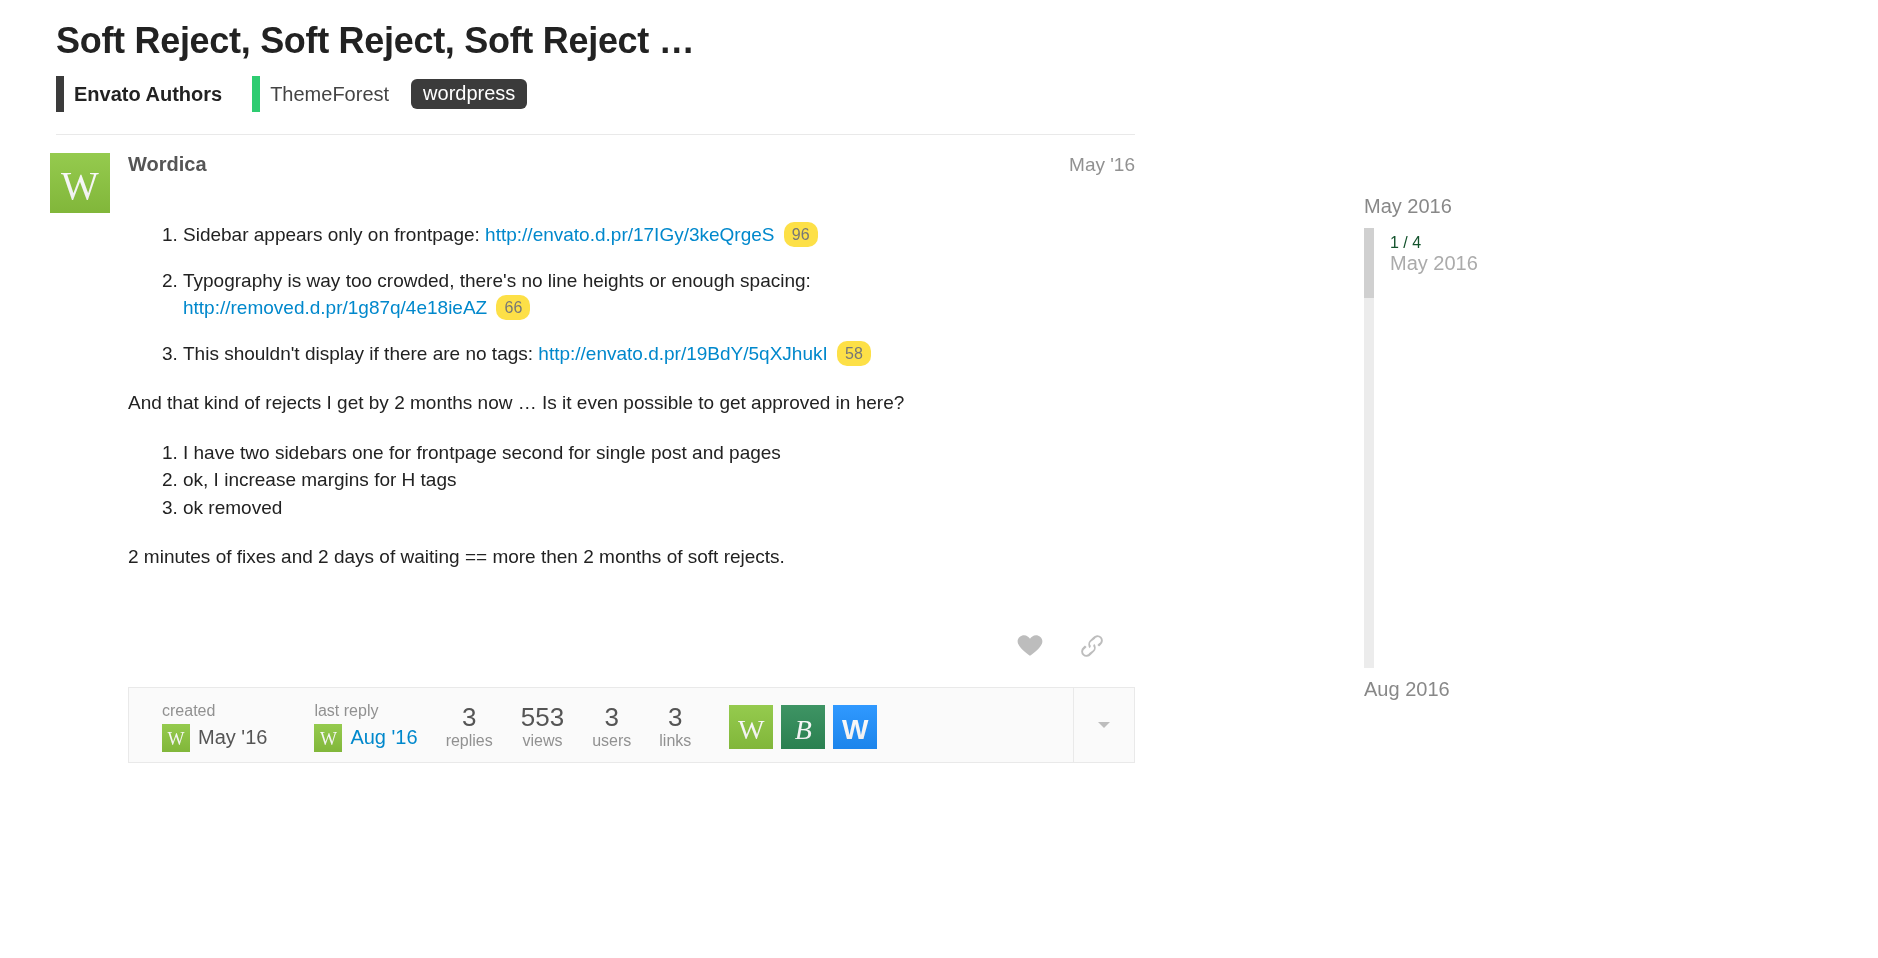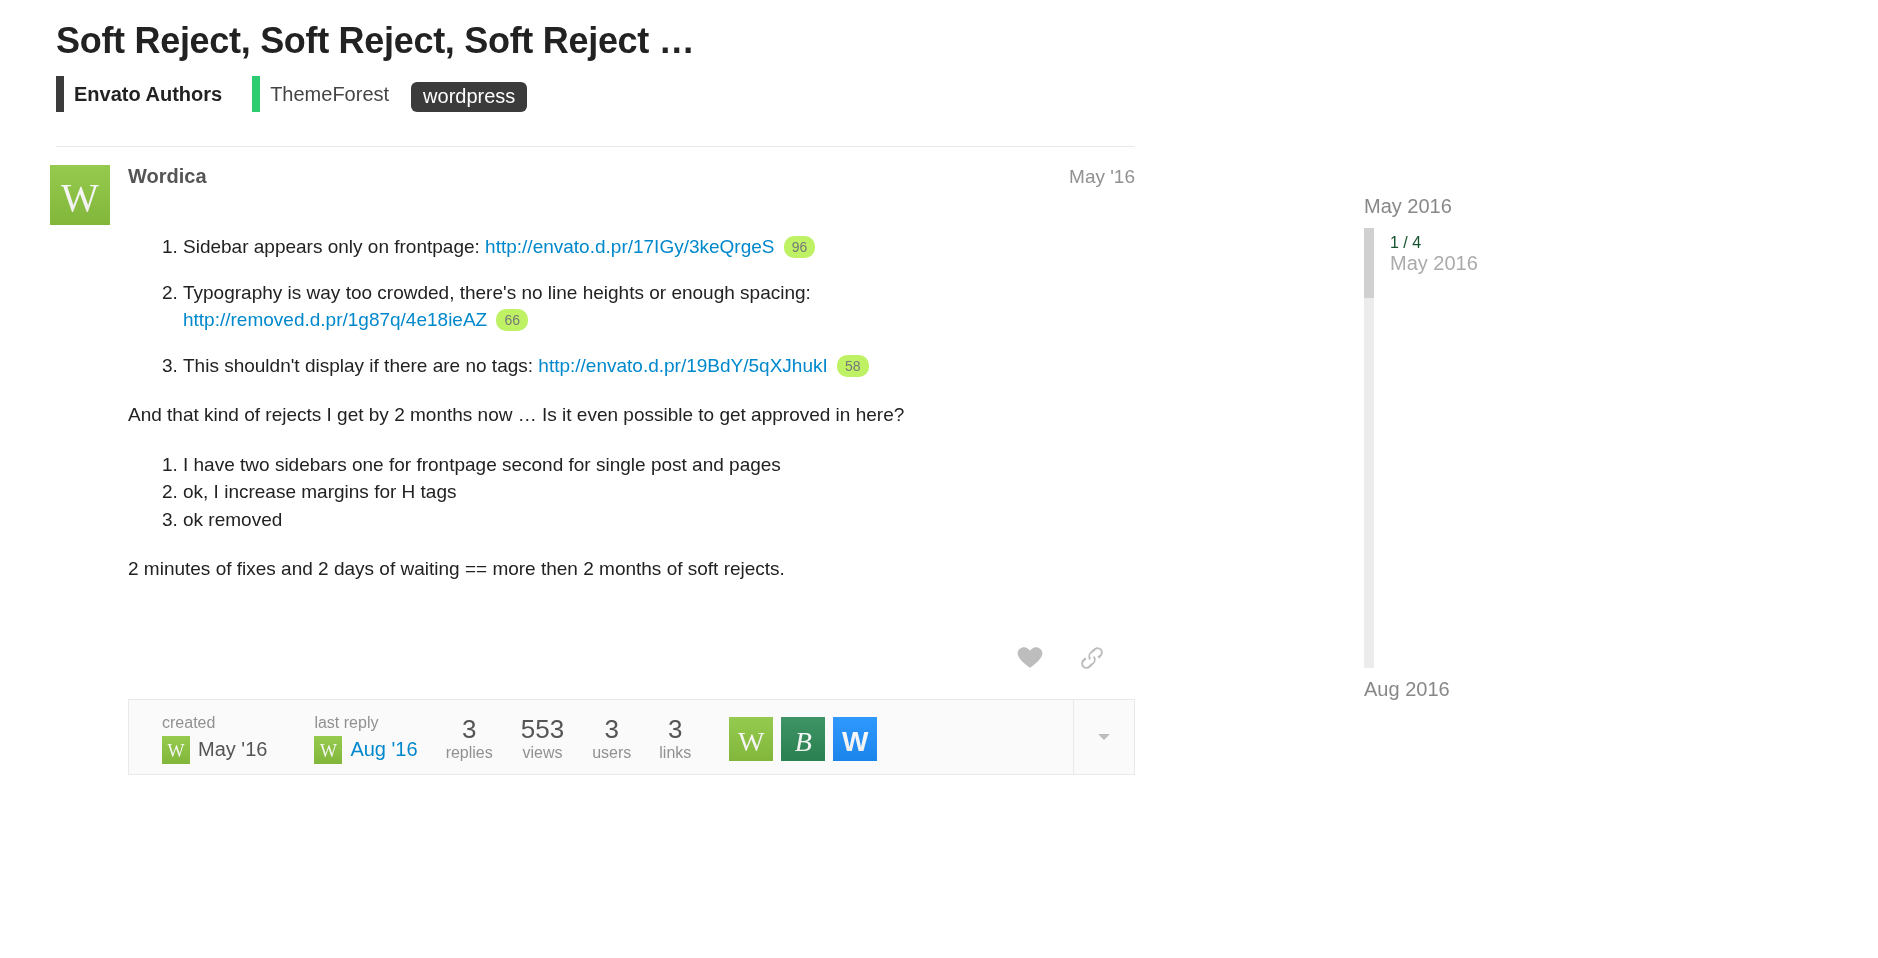--- a/index.html
+++ b/index.html
@@ -22,23 +22,23 @@
   }
   .topic-title {
     font-size: 36px;
     font-weight: bold;
     margin: 0 0 14px 6px;
     color: #222;
     letter-spacing: -0.3px;
   }
   .cat-row {
     display: flex;
-    align-items: flex-end;
+    align-items: center;
     margin-left: 6px;
-    padding-bottom: 34px;
+    padding-bottom: 22px;
     border-bottom: 1px solid #e9e9e9;
     gap: 30px;
   }
   .cat {
     display: flex;
     align-items: center;
     gap: 10px;
     cursor: pointer;
   }
   .cat-bar {
@@ -124,23 +124,23 @@
     padding-left: 55px;
     margin: 0 0 22px 0;
   }
   .content ol.compact li { margin-bottom: 0; }
   .content ol li { margin-bottom: 18px; }
   .content ol li:last-child { margin-bottom: 0; }
   .content p { margin: 0 0 22px 0; }
   .content a { color: #0088cc; text-decoration: none; }
   .badge {
     display: inline-block;
-    background: #bef264;
+    background: #fde047;
     color: #777;
-    font-size: 14px;
+    font-size: 16px;
     border-radius: 10px;
     padding: 1px 8px;
     margin-left: 4px;
     vertical-align: 1px;
   }
 
   .post-actions {
     display: flex;
     justify-content: flex-end;
     gap: 36px;

